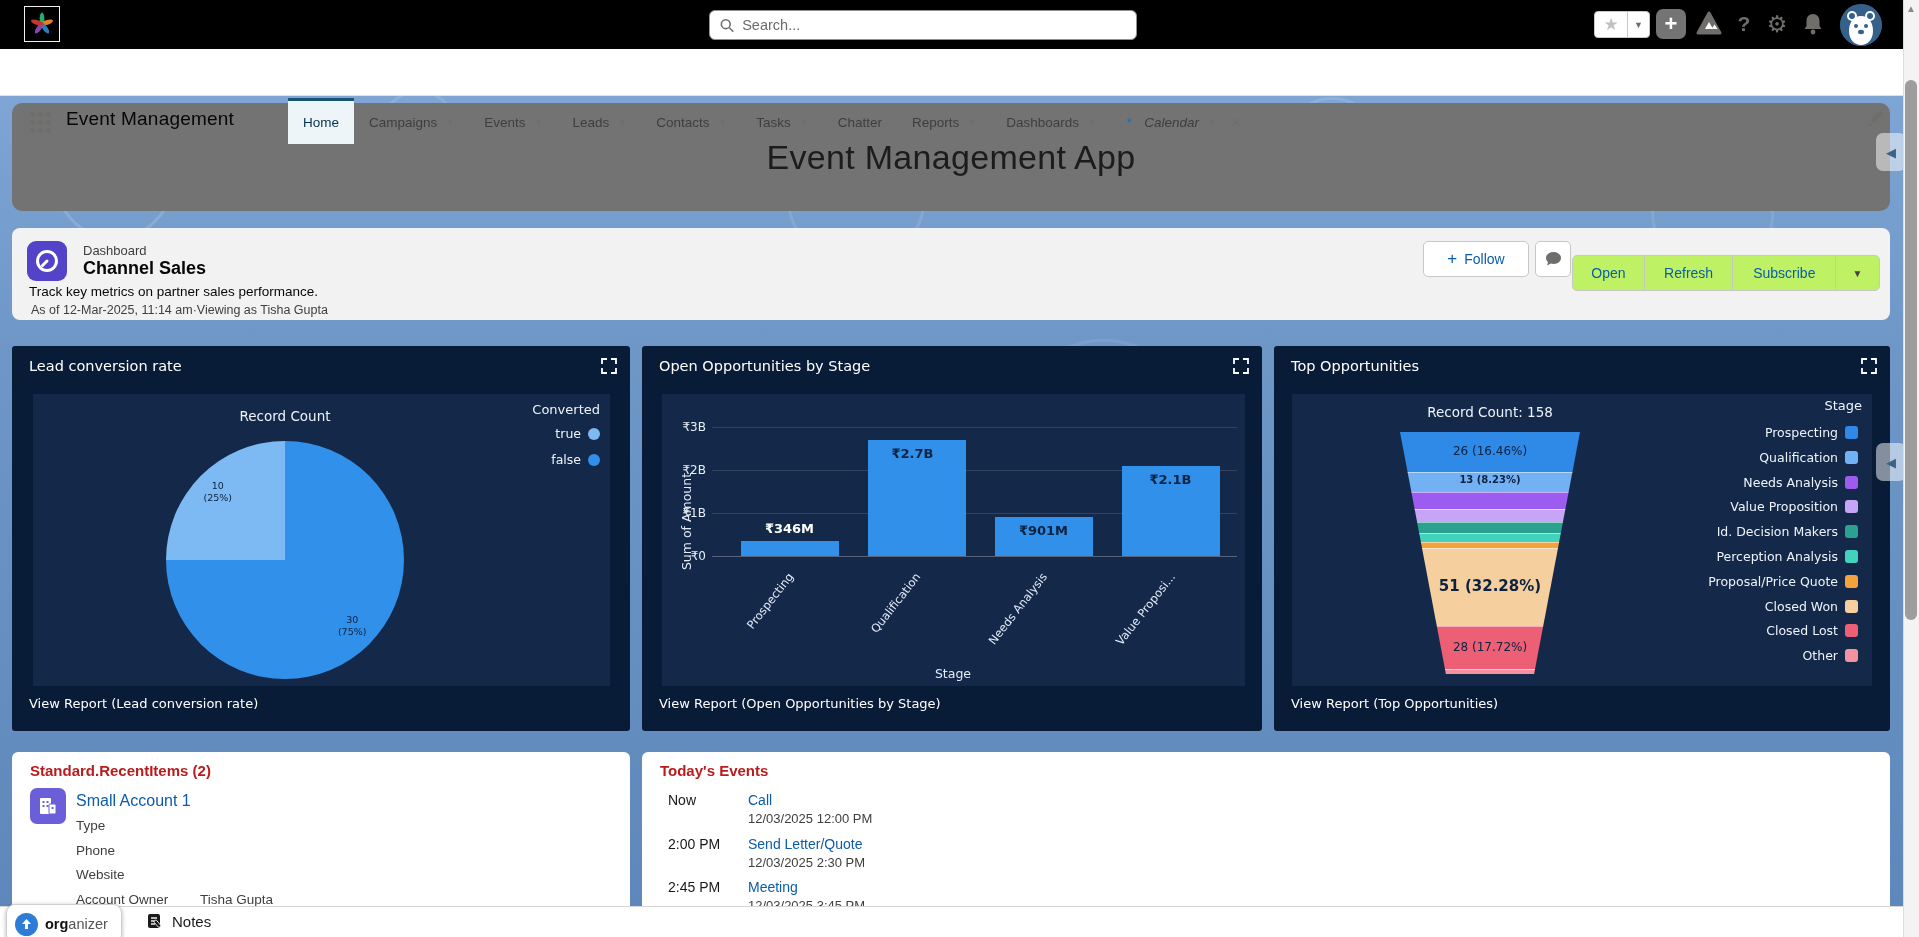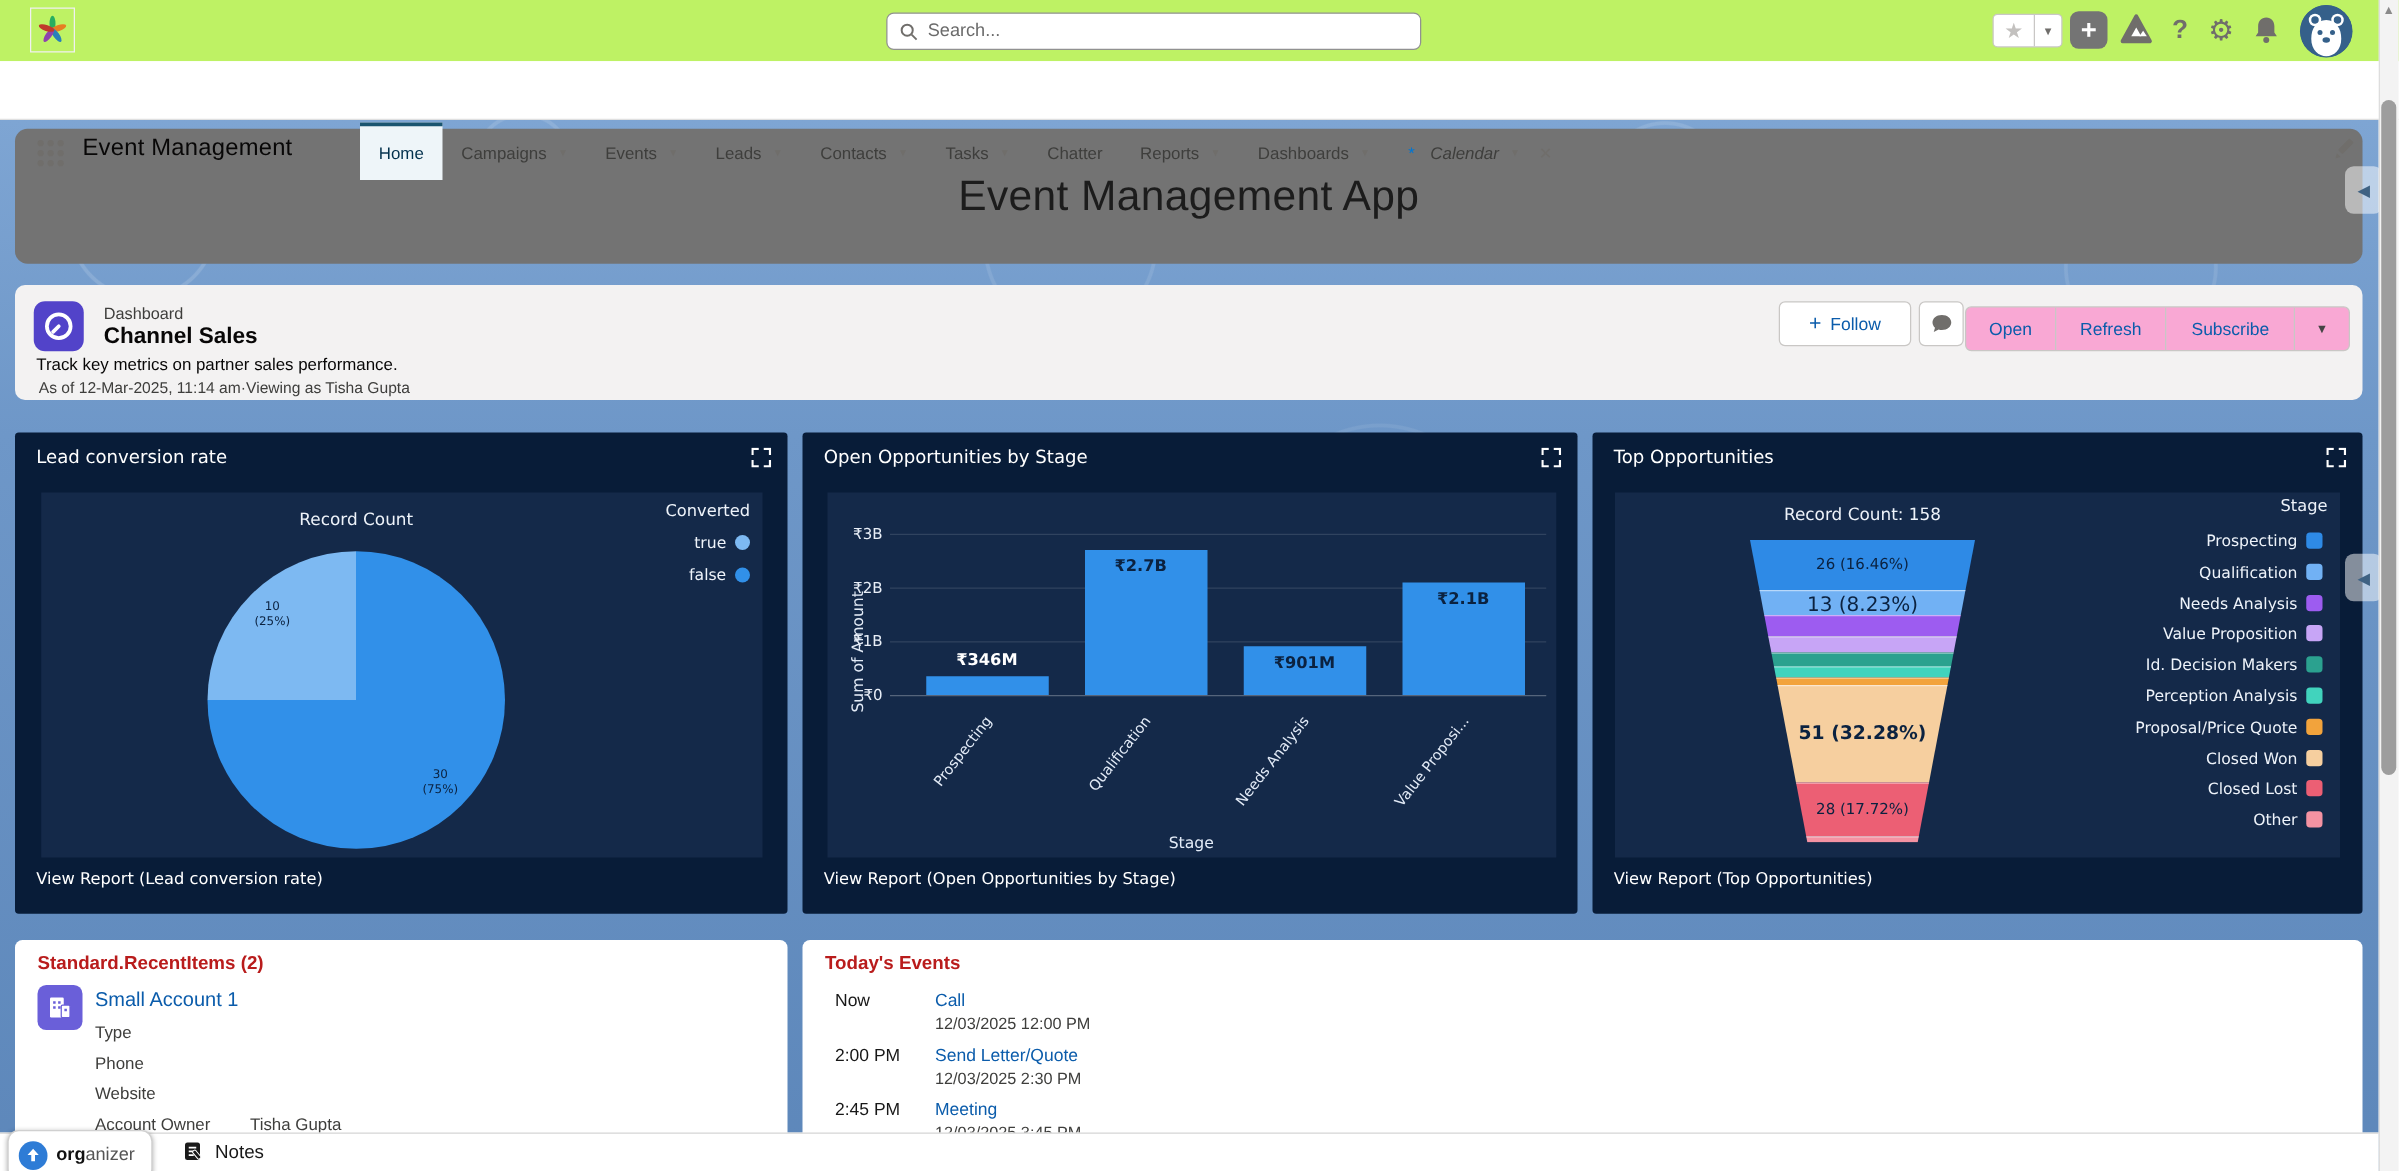--- a/index.html
+++ b/index.html
@@ -1,21 +1,21 @@
 <!DOCTYPE html>
 <html><head>
 <meta charset="utf-8">
 <style>
   * { margin:0; padding:0; box-sizing:border-box; }
   html,body { width:1919px; height:937px; overflow:hidden; }
   body { font-family:"Liberation Sans",sans-serif; background:#fff; position:relative; color:#181818; }
   .abs { position:absolute; }
 
   
-  .topbar { left:0; top:0; width:1919px; height:49px; background:#bef264; z-index:6; }
+  .topbar { left:0; top:0; width:1919px; height:49px; background:#000000; z-index:6; }
   .logo { left:24px; top:6px; width:36px; height:36px; border:1px solid #f0f0f0; display:flex; align-items:center; justify-content:center; }
   .searchbox { left:709px; top:10px; width:428px; height:30px; border:1px solid #919191; border-radius:6px; display:flex; align-items:center; padding:0 10px; gap:8px; background:#fff; }
   .searchbox input { border:none; outline:none; font-size:14.5px; color:#333; width:100%; font-family:"Liberation Sans",sans-serif; }
   .searchbox input::placeholder { color:#6b6b6b; }
   .tb-ic { display:flex; align-items:center; justify-content:center; color:#706e6b; }
   .favcombo { left:1594px; top:11px; height:27px; border:1px solid #c9c7c5; border-radius:4px; display:flex; background:#fff; }
   .favcombo .seg { display:flex; align-items:center; justify-content:center; }
   .favcombo .star { width:32px; color:#c3c1bf; font-size:17px; }
   .favcombo .caret { width:22px; border-left:1px solid #c9c7c5; font-size:9px; color:#706e6b; }
   .plusbtn { left:1656px; top:9px; width:30px; height:30px; background:#747474; border-radius:7px; color:#fff; font-size:22px; font-weight:bold; display:flex; align-items:center; justify-content:center; line-height:0; }
@@ -56,21 +56,21 @@
   .hero h1 { font-size:34px; font-weight:400; color:#1c1c1c; letter-spacing:.3px; }
 
   
   .dashhead { left:12px; top:228px; width:1878px; height:92px; background:#f3f2f2; border-radius:8px; }
   .dash-ic { left:15px; top:13px; width:40px; height:40px; border-radius:9px; background:#5243c9; display:flex; align-items:center; justify-content:center; }
   .dash-kind { left:71px; top:15px; font-size:13px; color:#3e3e3c; }
   .dash-title { left:71px; top:30px; font-size:18px; font-weight:bold; color:#080707; }
   .dash-desc { left:17px; top:56px; font-size:13.5px; color:#080707; }
   .dash-asof { left:19px; top:75px; font-size:12.5px; color:#3e3e3c; }
   .btn { position:absolute; height:36px; top:13px; background:#fff; border:1px solid #c9c7c5; border-radius:5px; color:#0b5cab; font-size:14px; display:flex; align-items:center; justify-content:center; gap:7px; }
-  .btngroup { position:absolute; top:17px; height:36px; display:flex; border:1px solid #c9c7c5; border-radius:5px; background:#f9a8d4; overflow:hidden; }
+  .btngroup { position:absolute; top:27px; height:36px; display:flex; border:1px solid #c9c7c5; border-radius:5px; background:#bef264; overflow:hidden; }
   .btngroup .gbtn { display:flex; align-items:center; justify-content:center; color:#0b5cab; font-size:14px; border-left:1px solid #c9c7c5; }
   .btngroup .gbtn:first-child { border-left:none; }
   .btngroup .caret { color:#444; font-size:10px; }
 
   
   .card { position:absolute; top:346px; height:385px; background:#081c38; border-radius:3px; }
   .card .ctitle { position:absolute; left:17px; top:12px; font-size:14.5px; color:#fff; }
   .card .expand { position:absolute; right:13px; top:12px; width:16px; height:16px; }
   .panel { position:absolute; top:48px; height:292px; background:#142949; }
   .viewreport { position:absolute; left:17px; top:350px; font-size:13px; color:#fff; }
@@ -355,21 +355,21 @@
         <div style="width: 100%; height: 9.18987px; background: rgb(65, 211, 189); border-top: 1px solid rgba(255, 255, 255, 0.5);"></div>
         <div style="width: 100%; height: 6.12658px; background: rgb(242, 163, 60); border-top: 1px solid rgba(255, 255, 255, 0.5);"></div>
         <div style="width: 100%; height: 78.1139px; background: rgb(246, 207, 159); border-top: 1px solid rgba(255, 255, 255, 0.5);"></div>
         <div style="width: 100%; height: 42.8861px; background: rgb(236, 95, 116); border-top: 1px solid rgba(255, 255, 255, 0.5);"></div>
         <div style="width: 100%; height: 4.59494px; background: rgb(244, 146, 162); border-top: 1px solid rgba(255, 255, 255, 0.5);"></div>
       </div>
     <div id="funnel-labels"></div>
     <div style="position:absolute; right:10px; top:4px; color:#eef3fa; font-size:13px;">Stage</div>
     <div id="funnel-legend"></div>
   <div class="seg-lbl" style="left: 108px; top: 49.9114px; font-size: 12px; font-weight: normal;">26 (16.46%)</div>
-      <div class="seg-lbl" style="left: 108px; top: 79.7785px; font-size: 16px; font-weight: normal;">13 (8.23%)</div>
+      <div class="seg-lbl" style="left: 108px; top: 79.7785px; font-size: 10px; font-weight: bold;">13 (8.23%)</div>
       <div class="seg-lbl" style="left: 108px; top: 183.462px; font-size: 15px; font-weight: bold;">51 (32.28%)</div>
       <div class="seg-lbl" style="left: 108px; top: 245.962px; font-size: 12px; font-weight: normal;">28 (17.72%)</div>
       <div class="legend-row" style="right: 14px; top: 31px;">
         <span class="txt">Prospecting</span>
         <span style="width: 13px; height: 13px; border-radius: 3px; background: rgb(46, 138, 230); display: inline-block;"></span>
       </div>
       <div class="legend-row" style="right: 14px; top: 55.8px;">
         <span class="txt">Qualification</span>
         <span style="width: 13px; height: 13px; border-radius: 3px; background: rgb(113, 177, 244); display: inline-block;"></span>
       </div>

